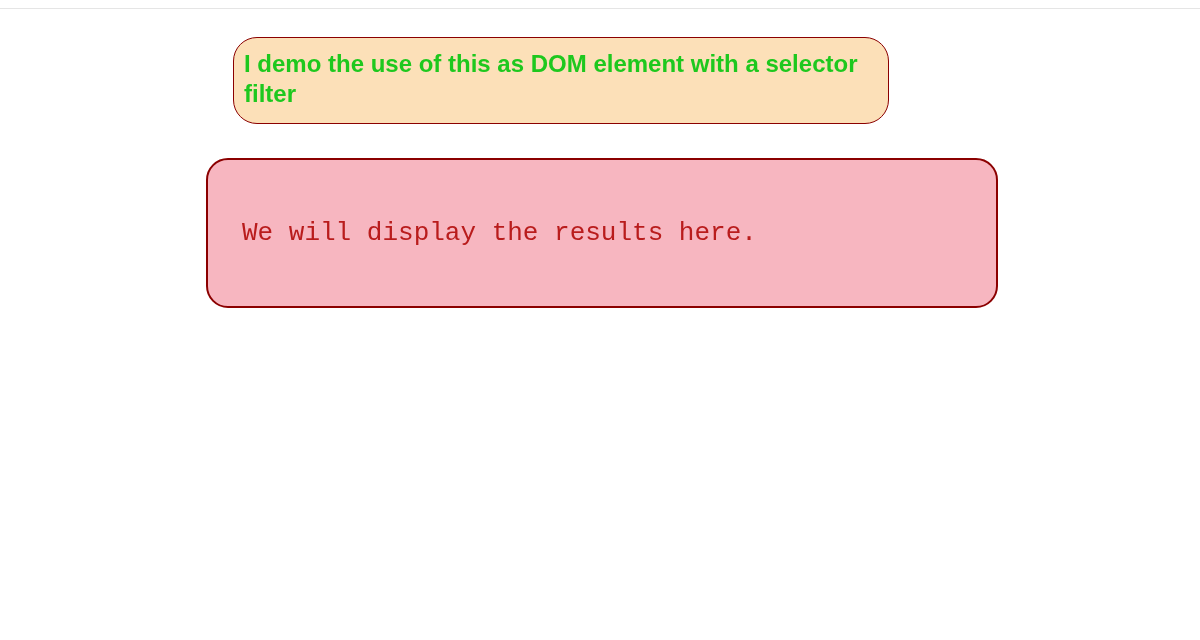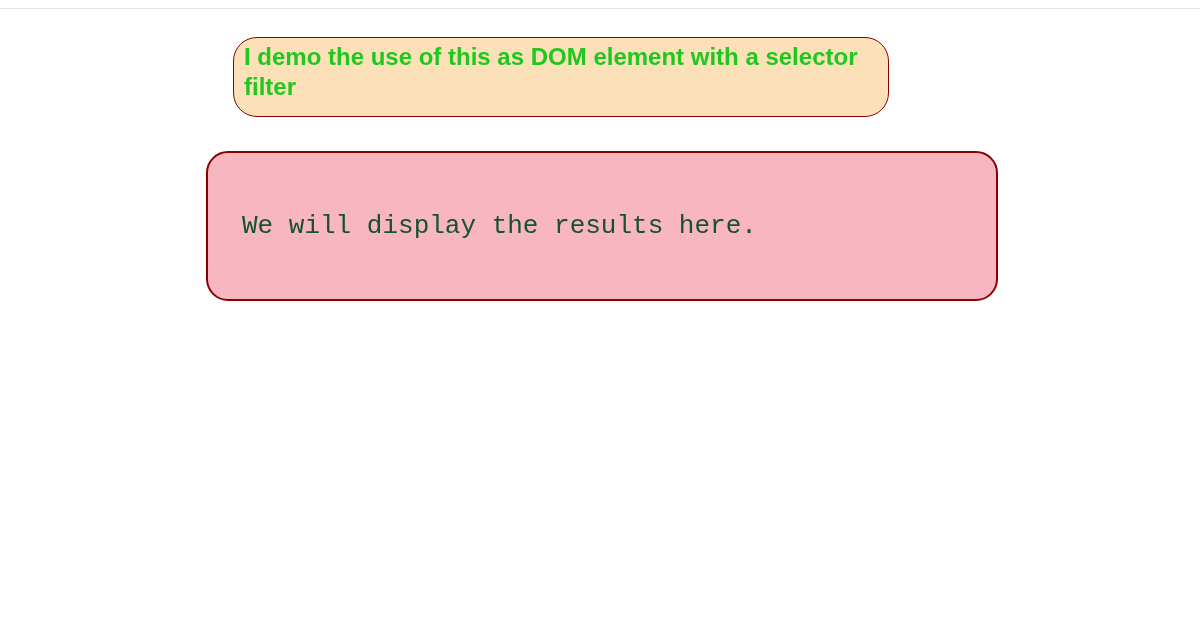--- a/index.html
+++ b/index.html
@@ -18,21 +18,21 @@
       width: 100%;
       height: 0;
     }
     .demo-box {
       margin-left: 233px;
       margin-top: 28px;
       width: 656px;
       background: #fce0b8;
       border: 1px solid #8b0000;
       border-radius: 24px;
-      padding: 4px 10px 10px 10px;
+      padding: 11px 10px 10px 10px;
       box-sizing: border-box;
     }
     .demo-heading {
       color: #1ec81e;
       font-weight: 700;
       font-size: 24px;
       line-height: 1.25;
       margin: 0 0 4px 0;
       font-family: "Segoe UI", Arial, sans-serif;
     }
@@ -57,21 +57,21 @@
       height: 150px;
       background: #f7b6c0;
       border: 2px solid #8b0000;
       border-radius: 22px;
       box-sizing: border-box;
       display: flex;
       align-items: center;
       padding-left: 34px;
     }
     .results-text {
-      color: #14532d;
+      color: #b91c1c;
       font-family: "Courier New", Courier, monospace;
       font-size: 26px;
     }
   </style>
 </head>
 <body>
 
 <div class="page">
   <div class="topline"></div>
 

